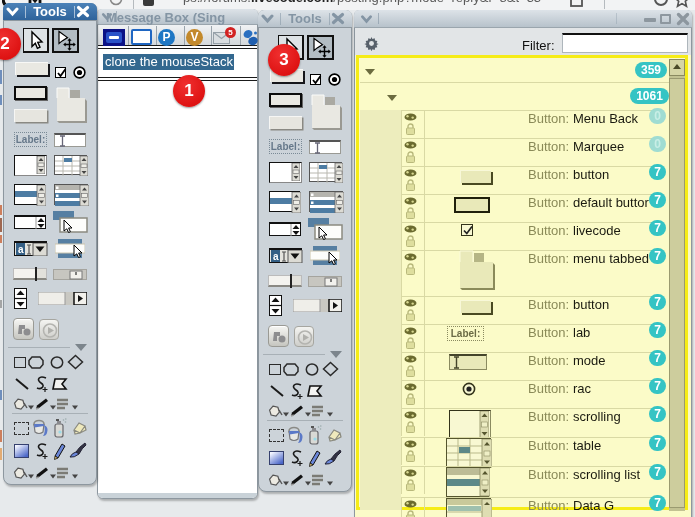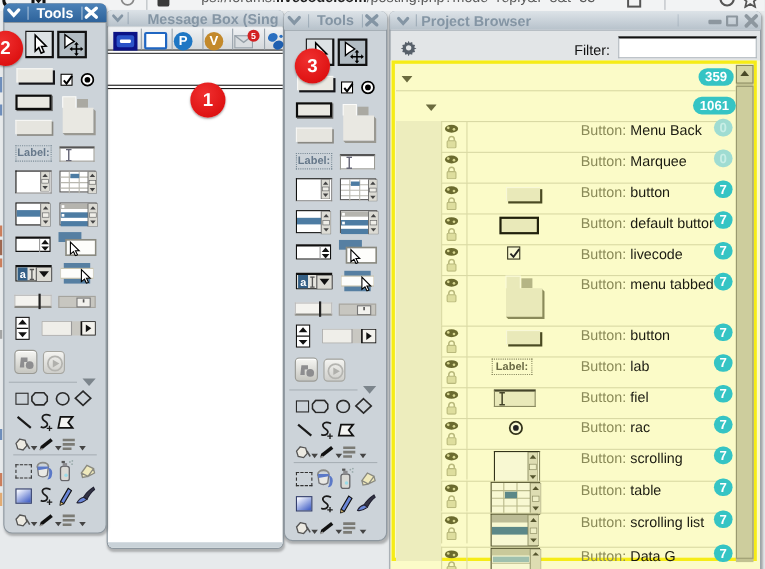--- a/index.html
+++ b/index.html
@@ -57,21 +57,20 @@
 <div style="left:0px;top:448px;width:2px;height:12px;background:#e09040;opacity:.7;"></div>
 <div class="win" style="left:354px;top:10px;width:338px;height:507px;">
     <div style="left:0px;top:0px;width:338px;height:512px;background:#e2e5e7;border:1px solid #8d979f;border-radius:5px 5px 0 0;box-shadow:1px 2px 2px rgba(0,0,0,.25);"></div>
     <div style="left:0px;top:0px;width:338px;height:18px;background:linear-gradient(#dde3e8,#b7c2cb);border-radius:5px 5px 0 0;border-bottom:1px solid #9aa5ad;"></div>
     <div style="left:6px;top:3px;width:14px;height:12px;">
       <svg width="13" height="12" viewBox="0 0 13 13">
         <path d="M2 4 L6.5 9 L11 4" stroke="#8495a4" stroke-width="3" fill="none" stroke-linecap="round"></path>
       </svg>
     </div>
     <div style="left:24px;top:3px;width:1px;height:11px;background:#8495a4;opacity:.6;"></div>
-    <div style="left:29px;top:2px;width:180px;height:15px;font:bold 13px 'Liberation Sans';color:#8495a4;">Project Browser</div>
     <div style="left:262px;top:3px;width:1px;height:11px;background:#8495a4;opacity:.35;"></div>
     <div style="left:290px;top:8px;width:12px;height:4px;background:#8d979f;border-radius:1px;"></div>
     <div style="left:306px;top:4px;width:11px;height:10px;border:2.5px solid #8d979f;border-radius:1px;"></div>
     <div style="left:322px;top:2px;width:14px;height:14px;">
       <svg width="14" height="14">
         <path d="M2.5 2.5 L11.5 11.5 M11.5 2.5 L2.5 11.5" stroke="#8d979f" stroke-width="3.4" stroke-linecap="round"></path>
       </svg>
     </div>
     <div style="left:10px;top:26px;width:16px;height:17px;">
       <svg width="15" height="15" viewBox="0 0 16 16">
@@ -282,21 +281,21 @@
           <circle cx="8.7" cy="4.6" r="1.2" fill="#d8d890"></circle>
         </svg>
       </div>
       <div style="left:51px;top:355px;width:11px;height:12px;">
         <svg width="11" height="12">
           <path d="M3 5 v-1.5 a2.5 2.5 0 0 1 5 0 V5" fill="none" stroke="#b9b97c" stroke-width="1.4"></path>
           <rect x="1.5" y="5" width="8" height="6.5" rx="1" fill="#dede9e" stroke="#b9b97c" stroke-width="1"></rect>
         </svg>
       </div>
       <div style="left:174px;top:343px;width:50px;height:15px;font:13px 'Liberation Sans';color:#8a8a58;">Button:</div>
-      <div style="left:219px;top:343px;width:95px;height:15px;font:13px 'Liberation Sans';color:#1a1a10;">fiel</div>
+      <div style="left:219px;top:343px;width:95px;height:15px;font:13px 'Liberation Sans';color:#1a1a10;">mode</div>
       <div style="left:295px;top:340px;width:17px;height:16px;background:#35c4c4;border-radius:8px;color:#fff;font:bold 12px 'Liberation Sans';text-align:center;line-height:16px;">7</div>
       <div style="left:95px;top:344px;width:38px;height:16px;background:#eee9e;background:#e9e9b9;border:1px solid #8a8a60;border-top:2px solid #44442a;">
         <svg width="10" height="13" style="margin-left:2px">
           <path d="M2 1 h5 M2 12 h5 M4.5 1 v11" stroke="#44442a" stroke-width="1.4" fill="none"></path>
         </svg>
       </div>
       <div style="left:47px;top:342px;width:1px;height:28px;background:#d9d9a4;"></div>
       <div style="left:70px;top:342px;width:1px;height:28px;background:#d9d9a4;"></div>
       <div style="left:47px;top:370px;width:262px;height:1px;background:#d9d9a4;"></div>
       <div style="left:50px;top:373px;width:13px;height:8px;">
@@ -445,21 +444,21 @@
   </div>
 <div class="win" style="left:97px;top:9px;width:161px;height:490px;">
     <div style="left:0px;top:0px;width:161px;height:490px;background:#fff;border:1px solid #8d979f;border-radius:5px 5px 6px 6px;box-shadow:1px 2px 2px rgba(0,0,0,.25);"></div>
     <div style="left:0px;top:0px;width:161px;height:16px;background:linear-gradient(#dde3e8,#b7c2cb);border-radius:5px 5px 0 0;border-bottom:1px solid #9aa5ad;"></div>
     <div style="left:4px;top:2px;width:14px;height:12px;">
       <svg width="12" height="11" viewBox="0 0 13 13">
         <path d="M2 4 L6.5 9 L11 4" stroke="#8495a4" stroke-width="3" fill="none" stroke-linecap="round"></path>
       </svg>
     </div>
     <div style="left:19px;top:2px;width:1px;height:11px;background:#8495a4;opacity:.6;"></div>
-    <div style="left:37px;top:1px;width:140px;height:15px;font:bold 13px 'Liberation Sans';color:#8495a4;white-space:nowrap;overflow:hidden;">Message Box (Sing</div>
+    <div style="left:9px;top:1px;width:140px;height:15px;font:bold 13px 'Liberation Sans';color:#8495a4;white-space:nowrap;overflow:hidden;">Message Box (Sing</div>
     <div style="left:1px;top:16px;width:159px;height:20px;background:linear-gradient(#f0f2f4,#d4d8db);"></div>
     <div style="left:1px;top:36px;width:159px;height:1px;background:#1a1a1a;"></div>
     <div style="left:0px;top:18px;width:161px;height:18px;">
       <div style="left:6px;top:2px;width:22px;height:17px;background:#0b1286;">
         <div style="left:3px;top:3px;width:16px;height:11px;background:#2a52c8;border-radius:2px;">
           <div style="left:3px;top:4px;width:10px;height:3px;background:#fff;border-radius:1px;"></div>
         </div>
       </div>
       <div style="left:34px;top:2px;width:21px;height:16px;background:#fff;border:2px solid #1f66c2;border-radius:2px;"></div>
       <div style="left:61px;top:2px;width:17px;height:17px;background:#1f77c4;border-radius:50%;color:#fff;font:bold 12px 'Liberation Sans';text-align:center;line-height:17px;">P</div>
@@ -485,20 +484,21 @@
       </div>
     </div>
     <div style="left:31px;top:17px;width:1px;height:19px;background:#9aa4ac;"></div>
     <div style="left:59px;top:17px;width:1px;height:19px;background:#9aa4ac;"></div>
     <div style="left:87px;top:17px;width:1px;height:19px;background:#9aa4ac;"></div>
     <div style="left:114px;top:17px;width:1px;height:19px;background:#9aa4ac;"></div>
     <div style="left:143px;top:17px;width:1px;height:19px;background:#9aa4ac;"></div>
     <div style="left:168px;top:17px;width:1px;height:19px;background:#9aa4ac;"></div>
     <div style="left:1px;top:39px;width:159px;height:1px;background:#1a1a1a;"></div>
     <div style="left:1px;top:40px;width:159px;height:28px;background:#fff;"></div>
+    <div style="left:6px;top:45px;width:131px;height:16px;background:#33688f;font:13px 'Liberation Sans';color:#fff;line-height:16px;padding-left:2px;white-space:nowrap;">clone the mouseStack</div>
     <div style="left:1px;top:68px;width:159px;height:1px;background:#1a1a1a;"></div>
     <div style="left:1px;top:71px;width:159px;height:1px;background:#1a1a1a;"></div>
     <div style="left:1px;top:484px;width:159px;height:5px;background:#c9d2d8;border-radius:0 0 5px 5px;"></div>
   </div>
 <div class="win" style="left:258px;top:10px;width:96px;height:484px;">
     <div style="left:0px;top:0px;width:94px;height:482px;background:#ccd3d9;border:1px solid #8d979f;border-radius:6px 6px 8px 8px;box-shadow:1px 2px 2px rgba(0,0,0,.25);"></div>
     <div style="left:0px;top:0px;width:94px;height:18px;background:linear-gradient(#dde3e8,#b7c2cb);color:#8495a4;border-radius:6px 6px 0 0;border-bottom:1px solid #8d979f;"></div>
     <div style="left:3px;top:2px;width:16px;height:14px;font:bold 14px 'Liberation Sans';color:#8495a4;text-align:center;line-height:12px;">
       <svg width="13" height="13" viewBox="0 0 13 13">
         <path d="M2 4 L6.5 9 L11 4" stroke="#8495a4" stroke-width="3" fill="none" stroke-linecap="round"></path>

